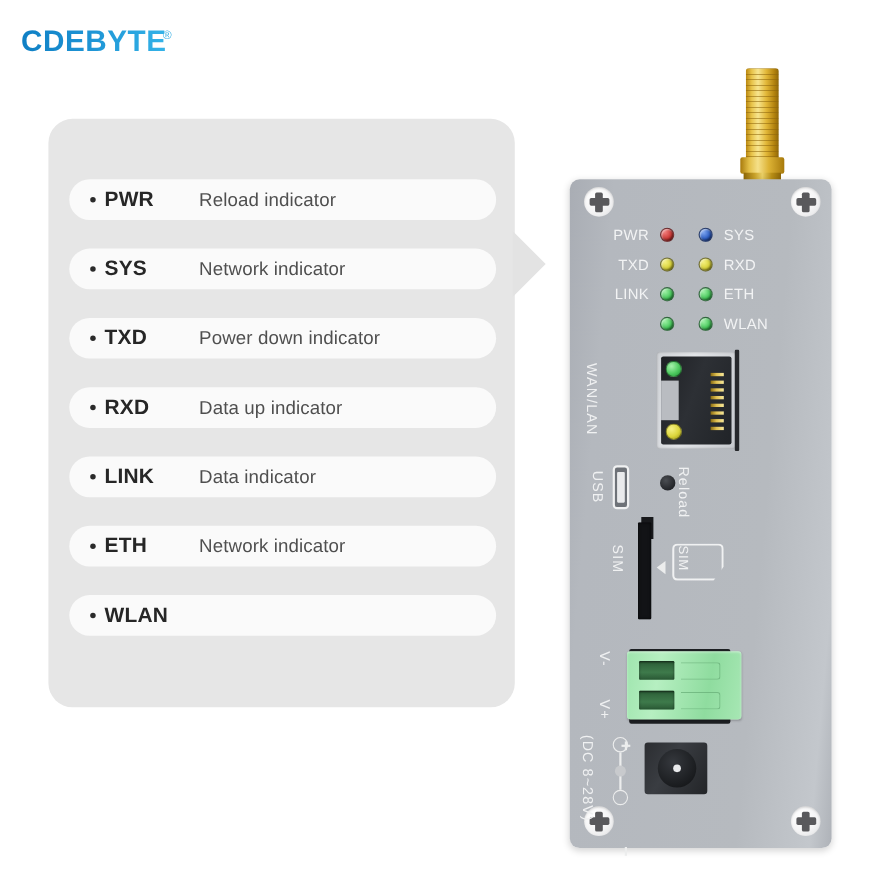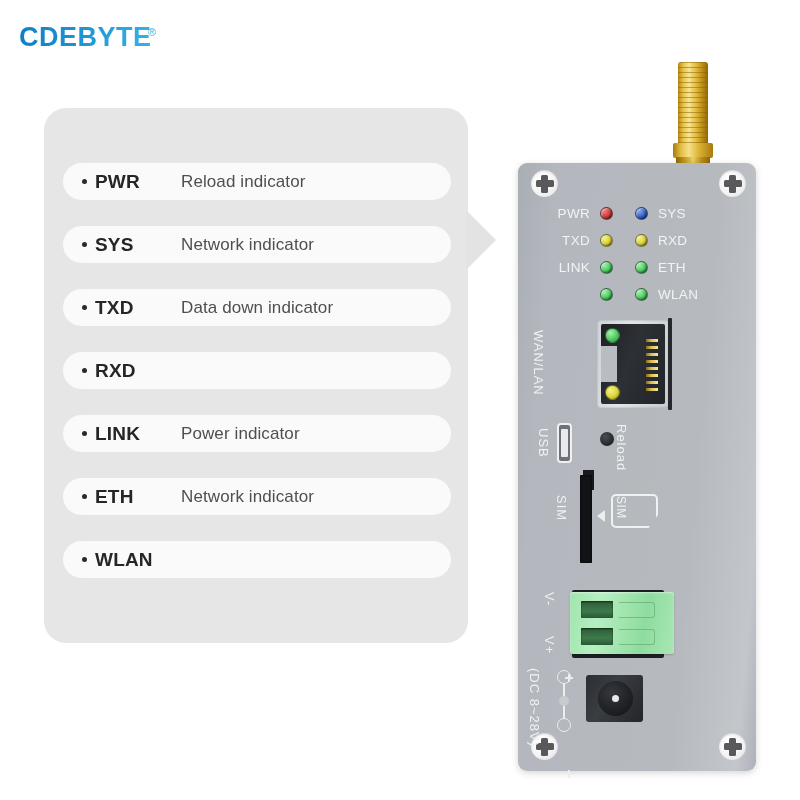--- a/index.html
+++ b/index.html
@@ -537,32 +537,33 @@
 
     <div class="pill">
       <span class="pill-bullet"></span>
       <span class="pill-label">SYS</span>
       <span class="pill-desc">Network indicator</span>
     </div>
 
     <div class="pill">
       <span class="pill-bullet"></span>
       <span class="pill-label">TXD</span>
-      <span class="pill-desc">Data down indicator</span>
+      <span class="pill-desc">Power down indicator</span>
     </div>
 
     <div class="pill">
       <span class="pill-bullet"></span>
       <span class="pill-label">RXD</span>
+      <span class="pill-desc">Data up indicator</span>
     </div>
 
     <div class="pill">
       <span class="pill-bullet"></span>
       <span class="pill-label">LINK</span>
-      <span class="pill-desc">Power indicator</span>
+      <span class="pill-desc">Data indicator</span>
     </div>
 
     <div class="pill">
       <span class="pill-bullet"></span>
       <span class="pill-label">ETH</span>
       <span class="pill-desc">Network indicator</span>
     </div>
 
     <div class="pill">
       <span class="pill-bullet"></span>

